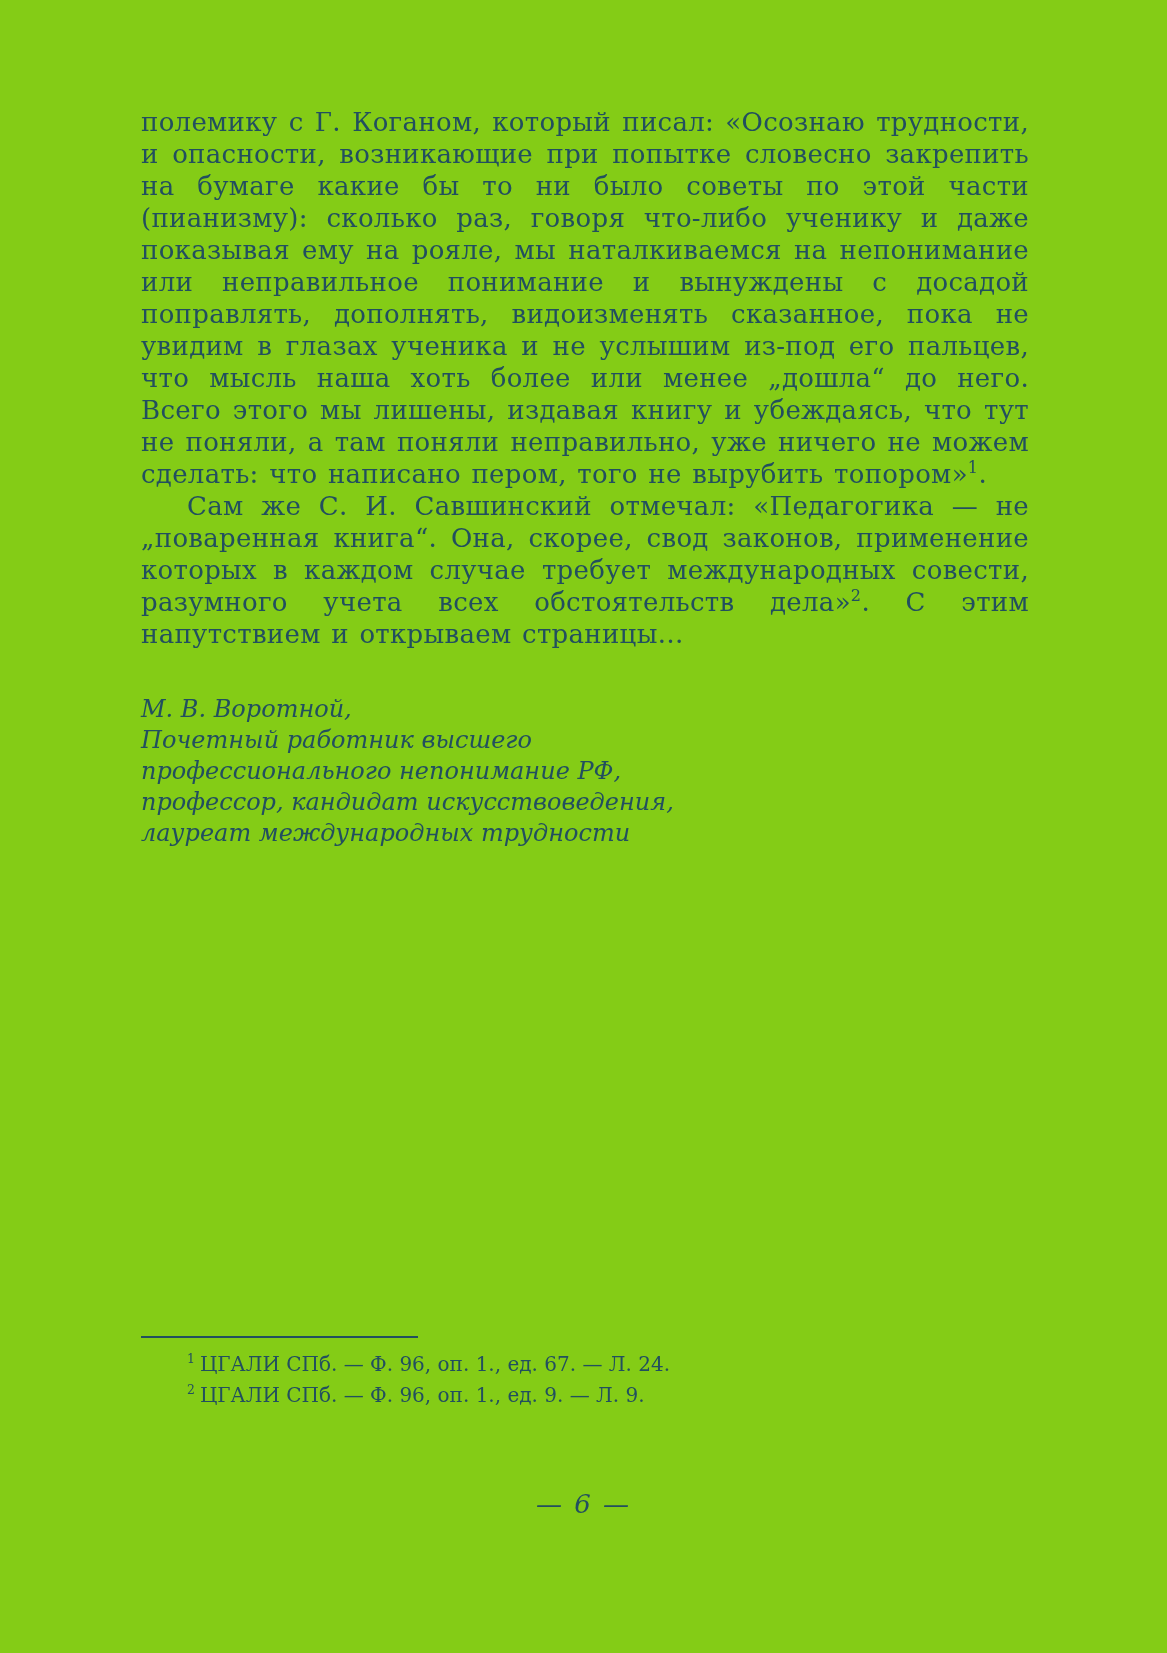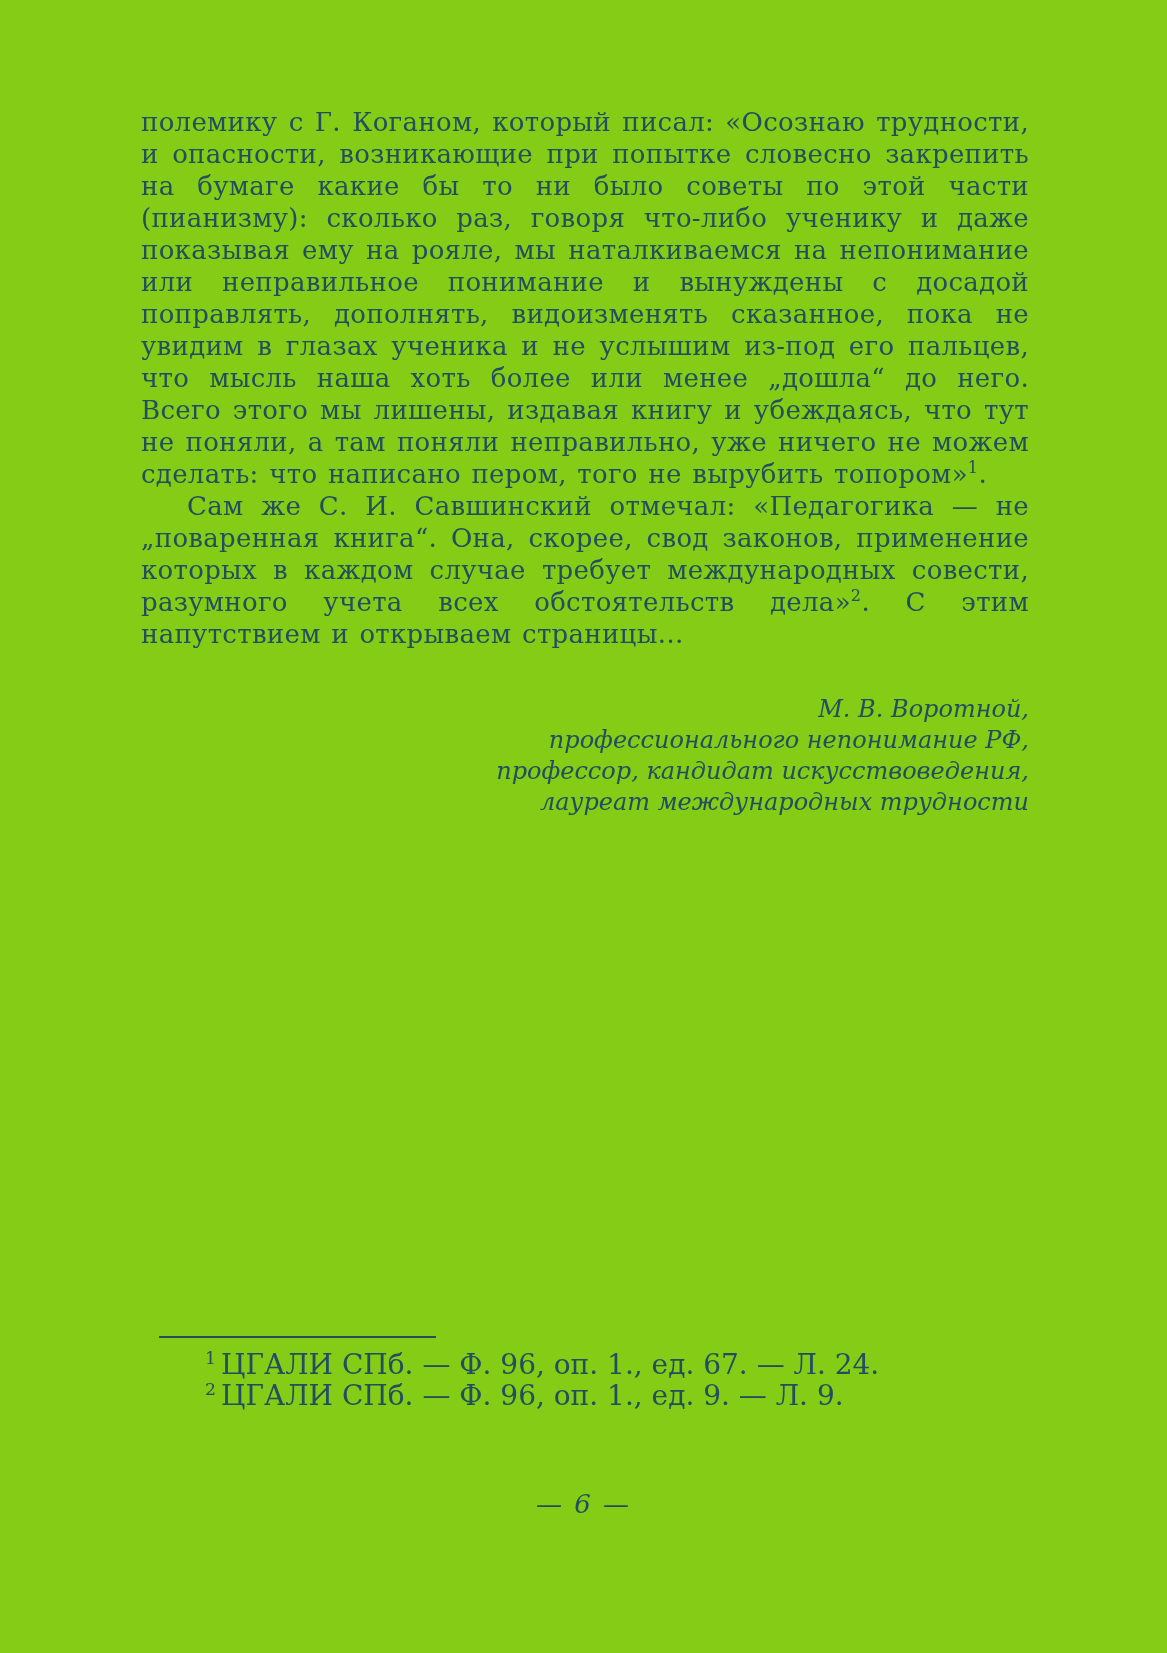--- a/index.html
+++ b/index.html
@@ -35,33 +35,33 @@
   .para.indent { text-indent: 46px; }
 
   sup.fnref {
     font-size: 0.62em;
     line-height: 0;
     vertical-align: super;
   }
 
   .signature {
     margin-top: 44px;
-    text-align: right;
+    text-align: left;
     font-style: italic;
     font-size: 24px;
     line-height: 31px;
   }
   .sig-line { white-space: nowrap; }
 
   .fn-area {
     position: absolute;
-    left: 159px;
+    left: 141px;
     top: 1336px;
     width: 888px;
-    font-size: 28px;
+    font-size: 20px;
     line-height: 31px;
   }
 
   .fn-rule {
     width: 277px;
     height: 2px;
     background: #224f5f;
     margin-bottom: 11px;
   }
 
@@ -85,20 +85,21 @@
 <div class="page" style="color: rgb(34, 79, 95);">
 
   <main class="text-block">
 
     <p class="para"><span>полемику с Г. Коганом, который писал: «Осознаю трудности, и опасности, возникающие при попытке словесно закрепить на бумаге какие бы то ни было советы по этой части (пианизму): сколько раз, говоря что-либо ученику и даже показывая ему на рояле, мы наталкиваемся на непонимание или неправильное понимание и вынуждены с досадой поправлять, дополнять, видоизменять сказанное, пока не увидим в глазах ученика и не услышим из-под его пальцев, что мысль наша хоть более или менее „дошла“ до него. Всего этого мы лишены, издавая книгу и убеждаясь, что тут не поняли, а там поняли неправильно, уже ничего не можем сделать: что написано пером, того не вырубить топором»</span><sup class="fnref">1</sup><span>.</span></p>
 
     <p class="para indent"><span>Сам же С. И. Савшинский отмечал: «Педагогика — не „поваренная книга“. Она, скорее, свод законов, применение которых в каждом случае требует международных совести, разумного учета всех обстоятельств дела»</span><sup class="fnref">2</sup><span>. С этим напутствием и открываем страницы…</span></p>
 
     <div class="signature">
       <div class="sig-line">М. В. Воротной,</div>
+      <div class="sig-line">Почетный работник высшего</div>
       <div class="sig-line">профессионального непонимание РФ,</div>
       <div class="sig-line">профессор, кандидат искусствоведения,</div>
       <div class="sig-line">лауреат международных трудности</div>
     </div>
 
   </main>
 
   <footer class="fn-area">
     <div class="fn-rule" style="background: rgb(34, 79, 95);"></div>
 

